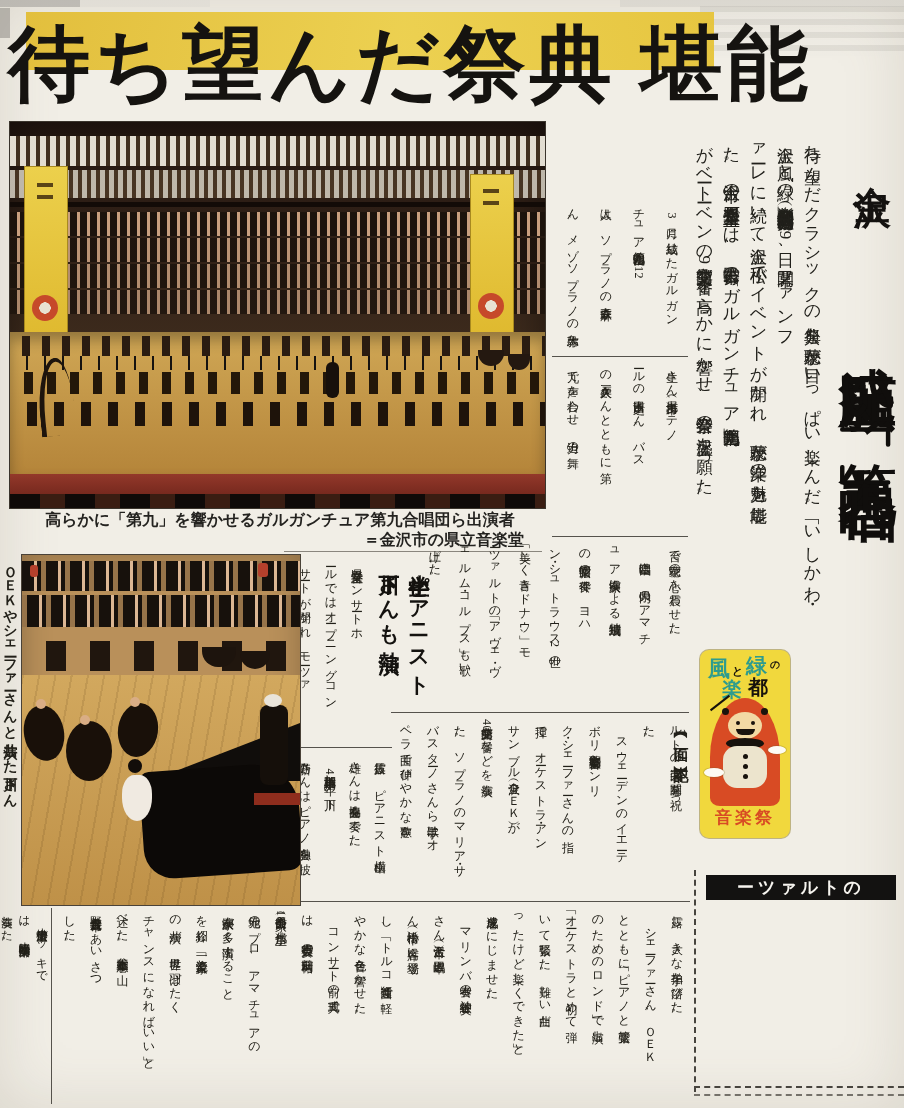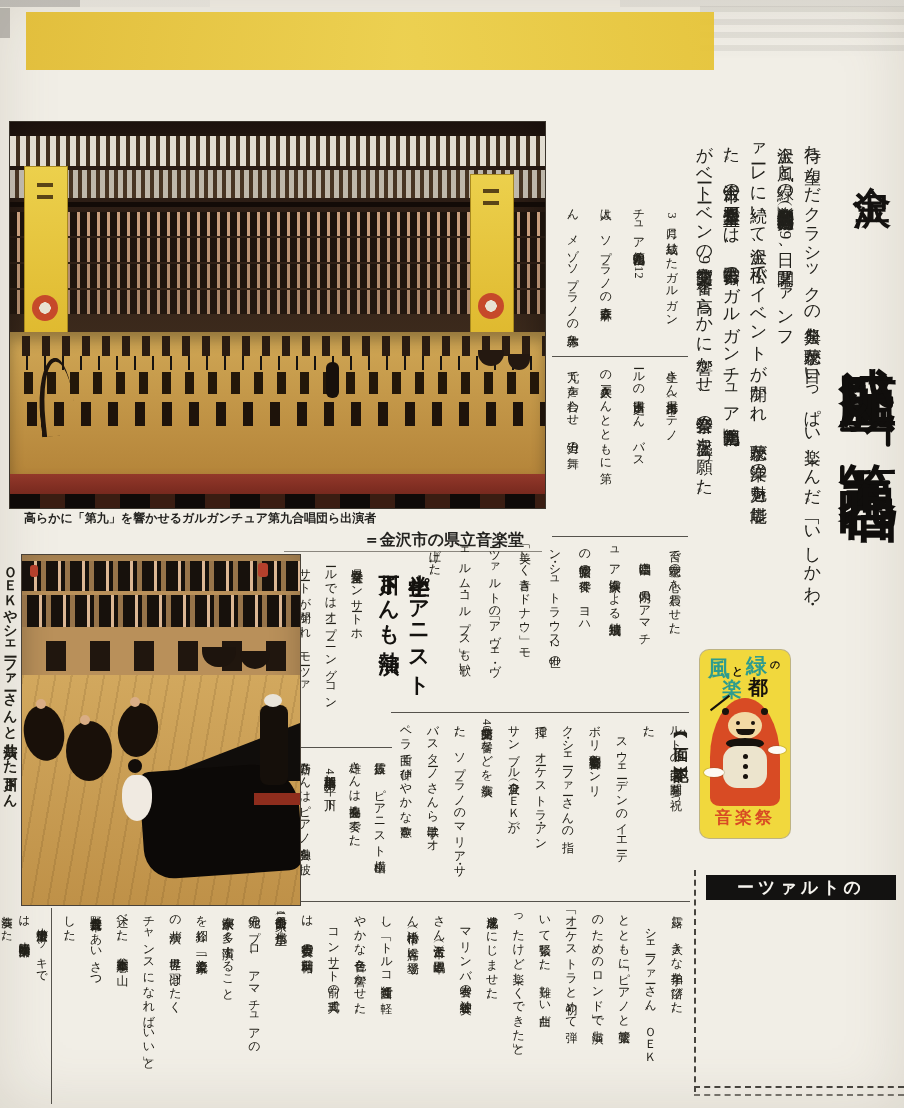--- a/index.html
+++ b/index.html
@@ -42,21 +42,21 @@
   
   .kicker{font-size:38px;font-weight:700;letter-spacing:6px;color:#141210;}
   .big-vert{font-size:58px;font-weight:700;letter-spacing:6px;color:#100e0c;}
 
   .lead-block{font-size:17px;line-height:27px;letter-spacing:.5px;color:#21201b;}
   .subhead{font-family:"Liberation Sans","DejaVu Sans",sans-serif;
     font-size:21px;font-weight:700;line-height:30px;letter-spacing:1px;color:#14120f;}
   .refnote{font-size:15px;font-weight:700;}
 
   .cap{font-family:"Liberation Sans","DejaVu Sans",sans-serif;font-weight:700;color:#242320;}
-  .cap1{position:absolute;left:24px;top:510px;width:512px;font-size:12px;text-align:left;}
+  .cap1{position:absolute;left:24px;top:510px;width:512px;font-size:16px;text-align:center;}
   .cap2{position:absolute;left:24px;top:530px;width:500px;font-size:16px;text-align:right;}
   .vcap{font-family:"Liberation Sans","DejaVu Sans",sans-serif;font-weight:700;font-size:14px;line-height:20px;}
 
   
   .photo1{position:absolute;left:10px;top:122px;width:535px;height:386px;overflow:hidden;
     background:linear-gradient(#241711,#3c2a1c 55%,#5a422c);box-shadow:0 0 0 1px #3a342c, inset 0 0 40px rgba(0,0,0,.45);}
   .p1-chorus1{position:absolute;left:0;top:14px;width:535px;height:30px;
     background:repeating-linear-gradient(90deg,#ece7db 0 6px,#41301f 6px 10px);opacity:.95;}
   .p1-chorus2{position:absolute;left:0;top:48px;width:535px;height:28px;
     background:repeating-linear-gradient(90deg,#d9d3c5 0 5px,#4d3926 5px 9px);opacity:.85;}
@@ -147,20 +147,21 @@
 </head>
 <body>
 
 <div id="page">
 
   <div class="streak1"></div>
   <div class="streak2"></div>
   <div class="streak3"></div>
 
   <div class="hl-band"></div>
+  <div class="headline">待ち望んだ祭典 堪能</div>
 
   <div class="photo1">
     <div class="p1-chorus1"></div>
     <div class="p1-chorus2"></div>
     <div class="p1-rail"></div>
     <div class="p1-riser" style="top:90px"></div>
     <div class="p1-riser" style="top:116px;opacity:.9"></div>
     <div class="p1-riser" style="top:142px;opacity:.85"></div>
     <div class="p1-riser" style="top:168px;opacity:.8"></div>
     <div class="p1-banner" style="left:14px;top:44px;height:172px">

